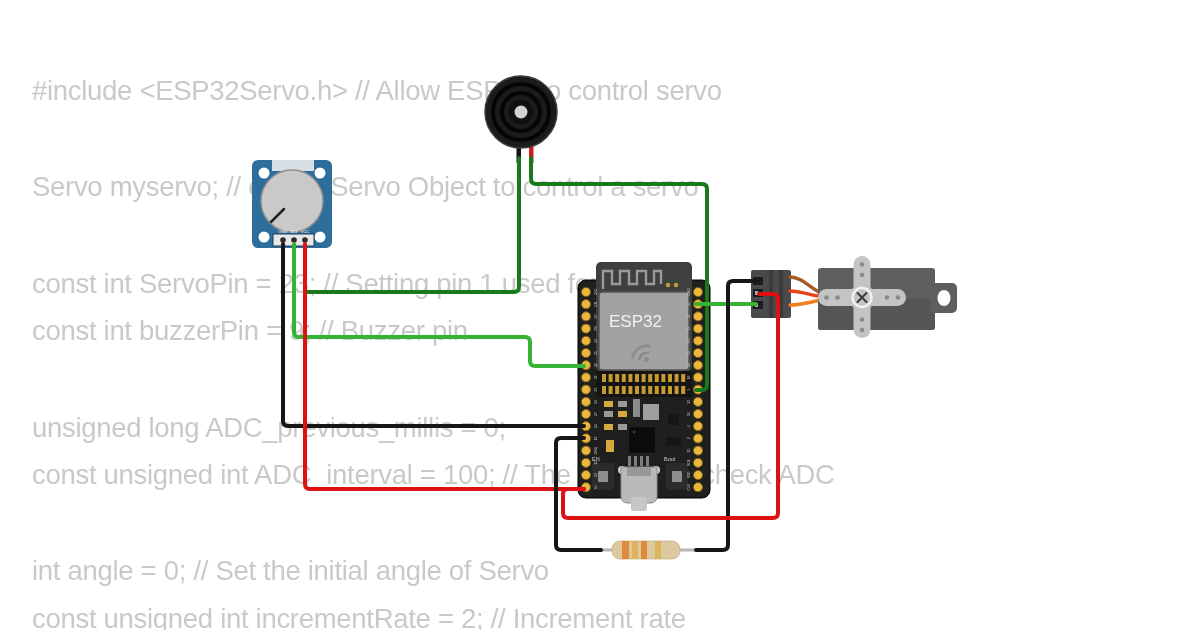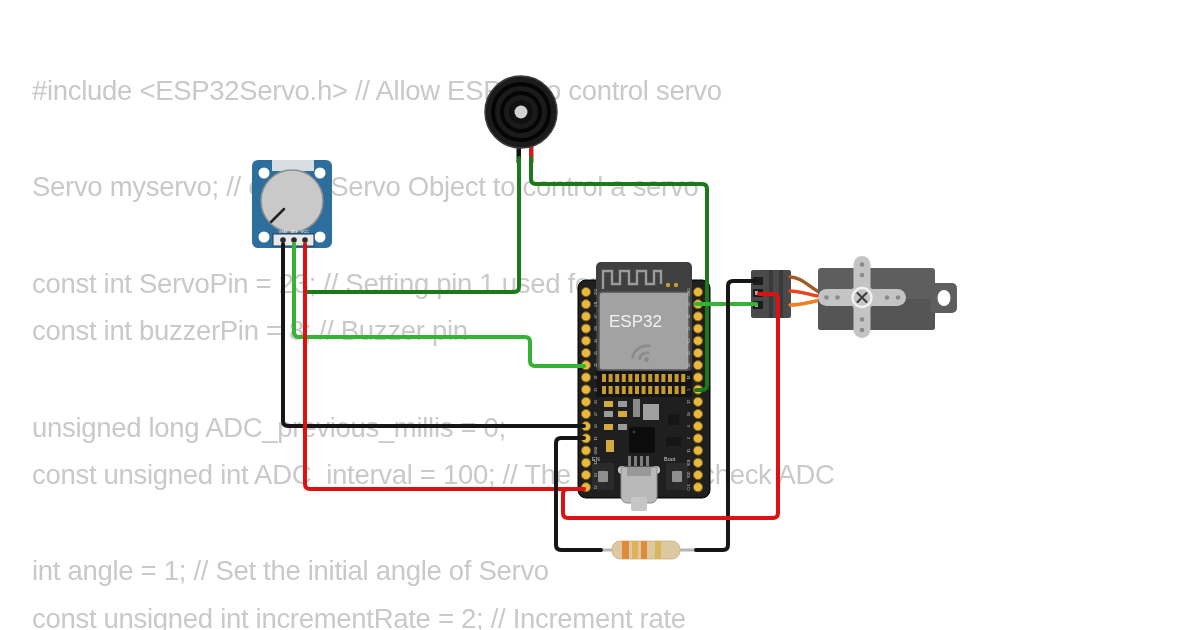--- a/index.html
+++ b/index.html
@@ -18,24 +18,24 @@
 </style>
 </head>
 <body>
 
 <div class="canvas">
 
   <div class="code-layer">
     <div class="code-line" style="top:75px">#include &lt;ESP32Servo.h&gt; // Allow ESP32 to control servo</div>
     <div class="code-line" style="top:171px">Servo myservo; // create Servo Object to control a servo</div>
     <div class="code-line" style="top:268px">const int ServoPin = 23; // Setting pin 1 used for servo</div>
-    <div class="code-line" style="top:315px">const int buzzerPin = 8; // Buzzer pin</div>
+    <div class="code-line" style="top:315px">const int buzzerPin = 9; // Buzzer pin</div>
     <div class="code-line" style="top:412px">unsigned long ADC_previous_millis = 0;</div>
     <div class="code-line" style="top:459px">const unsigned int ADC_interval = 100; // The interval to check ADC</div>
-    <div class="code-line" style="top:555px">int angle = 1; // Set the initial angle of Servo</div>
+    <div class="code-line" style="top:555px">int angle = 0; // Set the initial angle of Servo</div>
     <div class="code-line" style="top:603px">const unsigned int incrementRate = 2; // Increment rate</div>
   </div>
 
   <svg id="circuit" width="1200" height="630" viewBox="0 0 1200 630" xmlns="http://www.w3.org/2000/svg">
 
     <g>
       <rect x="252" y="160" width="80" height="88" rx="6" fill="#2e6e9c"></rect>
       <rect x="272" y="160" width="42" height="11" fill="#d7dfe4"></rect>
       <circle cx="264" cy="173" r="5.5" fill="#ffffff"></circle>
       <circle cx="320" cy="173" r="5.5" fill="#ffffff"></circle>

